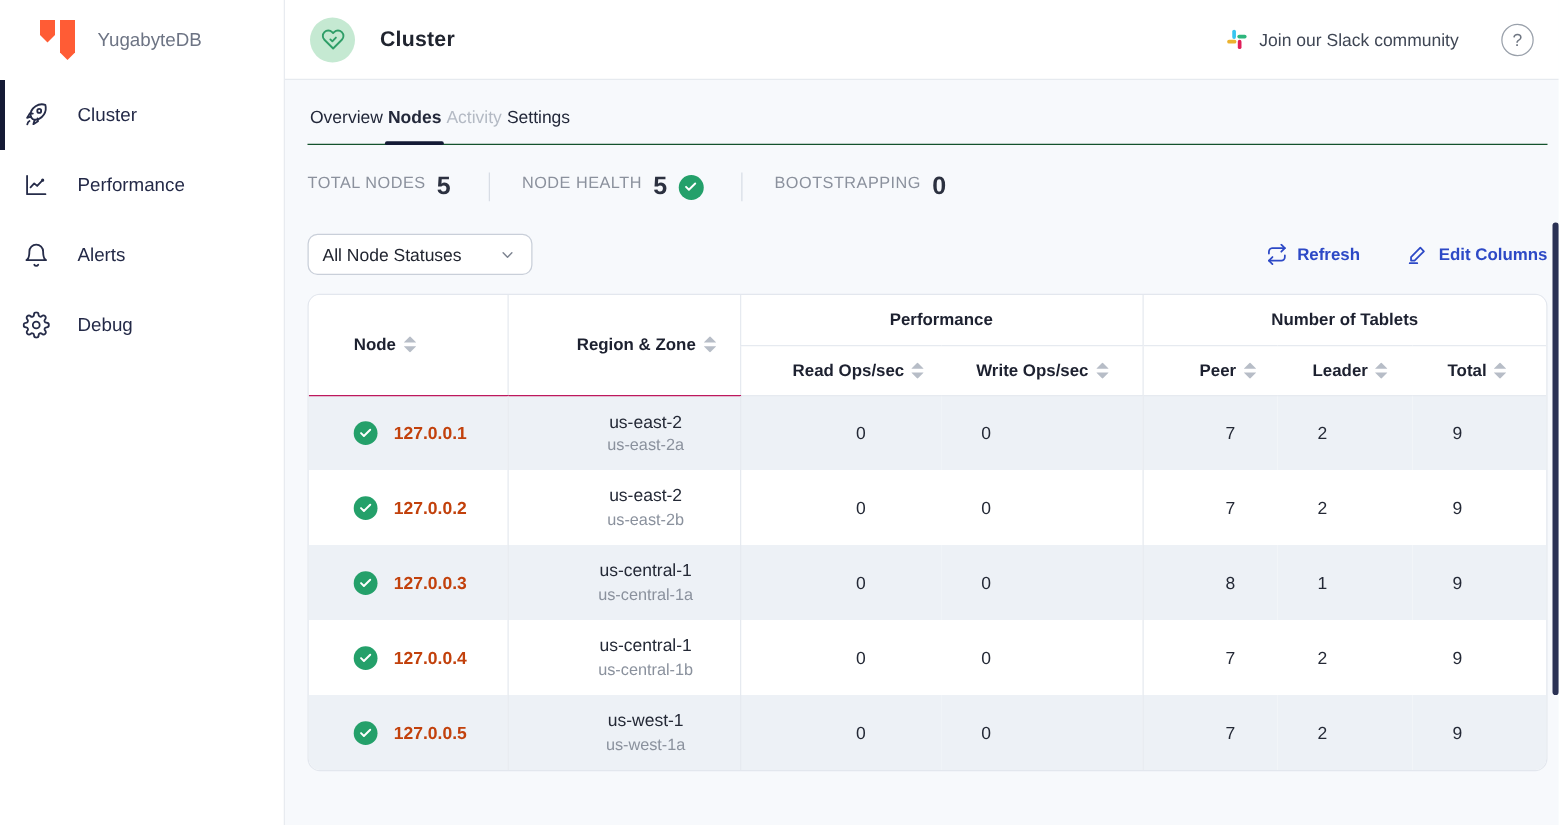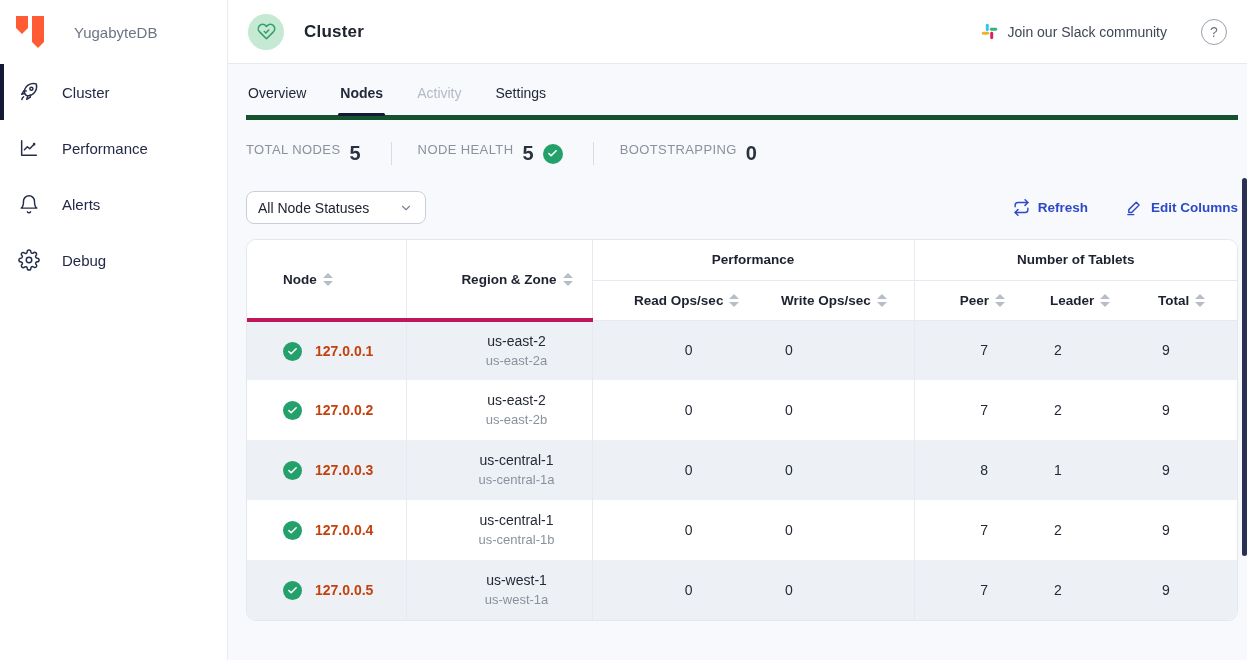--- a/index.html
+++ b/index.html
@@ -2,39 +2,39 @@
 <html><head>
 <meta charset="utf-8">
 <style>
   * { box-sizing: border-box; margin: 0; padding: 0; }
   html,body { width:1247px; height:660px; overflow:hidden; }
   body { font-family:"Liberation Sans", sans-serif; background:#fff; position:relative; }
   .app { display:flex; width:1247px; height:660px; }
 
   
   .sidebar { width:228px; background:#fff; border-right:1px solid #e8ebf0; flex-shrink:0; }
-  .logo-row { height:64px; display:flex; align-items:center; gap:28px; padding-left:14px; }
+  .logo-row { height:64px; display:flex; align-items:center; gap:16px; padding-left:30px; }
   .brand-name { color:#6d7484; font-size:15px; }
   .nav-item { position:relative; height:56px; display:flex; align-items:center; gap:22px; padding-left:18px; color:#232947; font-size:15px; cursor:pointer; }
   .nav-item .nav-icon { width:22px; height:22px; display:flex; align-items:center; justify-content:center; color:#262c49; }
   .nav-item.active::before { content:''; position:absolute; left:0; top:0; bottom:0; width:4px; background:#141a35; }
 
   
   .main { flex:1; display:flex; flex-direction:column; min-width:0; }
   .top-header { height:64px; background:#fff; border-bottom:1px solid #e6eaef; display:flex; align-items:center; padding:0 20px; flex-shrink:0; }
   .title-badge { width:36px; height:36px; border-radius:50%; background:#c5e9d2; display:flex; align-items:center; justify-content:center; margin-right:20px; color:#2f9e68; }
   .page-title { font-size:17px; font-weight:700; color:#20242f; letter-spacing:0.2px; }
   .header-right { margin-left:auto; display:flex; align-items:center; gap:34px; }
   .slack-link { display:flex; align-items:center; gap:9px; font-size:14px; color:#3f4654; cursor:pointer; }
   .help-btn { width:26px; height:26px; border-radius:50%; border:1.5px solid #9aa1ab; color:#6f7682; display:flex; align-items:center; justify-content:center; font-size:14px; cursor:pointer; background:#fff; }
 
   .content { flex:1; background:#f7f9fc; padding:0 9px 0 18px; overflow:hidden; }
 
   
-  .tabs { display:flex; gap:30px; padding-top:21px; border-bottom:5px solid #14532d; }
+  .tabs { display:flex; padding-top:21px; border-bottom:1px solid #14532d; }
   .tab { position:relative; font-size:14px; color:#23283a; padding:0 2px 14px; cursor:pointer; font-weight:500; }
   .tab.active { font-weight:700; }
   .tab.active::after { content:''; position:absolute; left:0; right:0; bottom:-1px; height:3px; background:#141a35; border-radius:2px; }
   .tab.disabled { color:#b4bac4; cursor:default; }
 
   
   .stats-row { display:flex; align-items:stretch; margin-top:22px; }
   .stat { display:flex; flex-direction:row; gap:9px; padding-right:30px; margin-right:26px; border-right:1px solid #d8dde5; min-width:82px; }
   .stat:last-child { border-right:none; }
   .stat-label { font-size:13px; color:#8b919d; font-weight:500; letter-spacing:0.4px; }
@@ -48,21 +48,21 @@
   .toolbar-spacer { flex:1; }
   .link-btn { display:flex; align-items:center; gap:8px; color:#2d49c6; font-weight:700; font-size:13.5px; margin-left:38px; cursor:pointer; }
 
   
   .table-card { background:#fff; border:1px solid #e3e7ee; border-radius:10px; overflow:hidden; }
   table { border-collapse:collapse; table-layout:fixed; width:100%; }
   col.c-node{width:159px} col.c-region{width:186px} col.c-read{width:161px} col.c-write{width:161px}
   col.c-peer{width:108px} col.c-leader{width:108px} col.c-total{width:107px}
   thead th { font-size:13.5px; font-weight:700; color:#1d2130; text-align:left; background:#fff; }
   th.group-th { text-align:center; height:40px; border-bottom:1px solid #e6eaf0; }
-  th.rowspan-th { height:80px; vertical-align:middle; padding-left:36px; border-bottom:4px solid #be185d; }
+  th.rowspan-th { height:80px; vertical-align:middle; padding-left:36px; border-bottom:1px solid #be185d; }
   th.sub-th { height:40px; padding-left:28px; border-bottom:1px solid #e6eaf0; }
   .bl { border-left:1px solid #e6eaf0;text-align:center; }
   .sort-icon { display:inline-block; vertical-align:-2px; margin-left:6px; }
   tbody td { height:60px; font-size:14px; color:#242936; }
   tr.shaded td { background:#edf1f6; }
   td.node-cell { padding-left:36px; }
   .node-inner { display:flex; align-items:center; gap:13px; font-weight:700; color:#c2410c; }
   .dot-badge { width:19px; height:19px; border-radius:50%; background:#24a06a; display:flex; align-items:center; justify-content:center; flex-shrink:0; }
   td.region-cell { padding:9px 0 9px 35px; line-height:1.3; }
   .zone { color:#8a919d; font-size:13px; margin-top:2px; }

